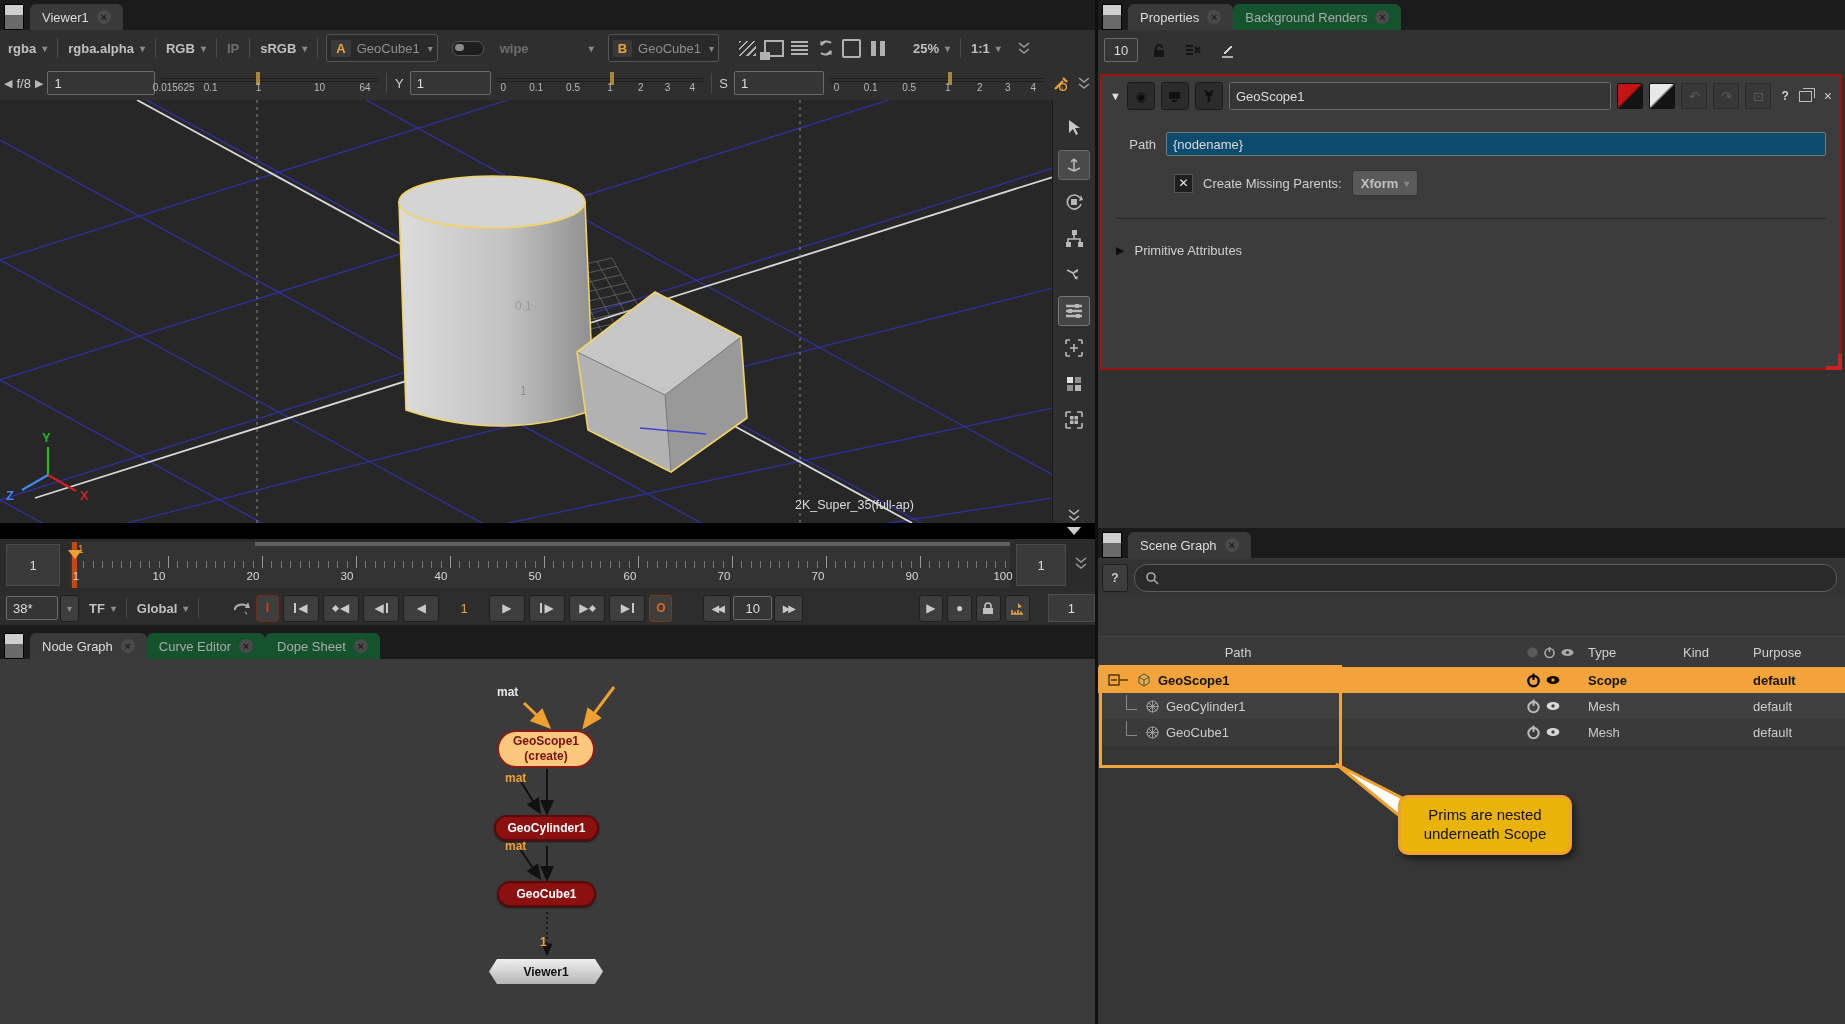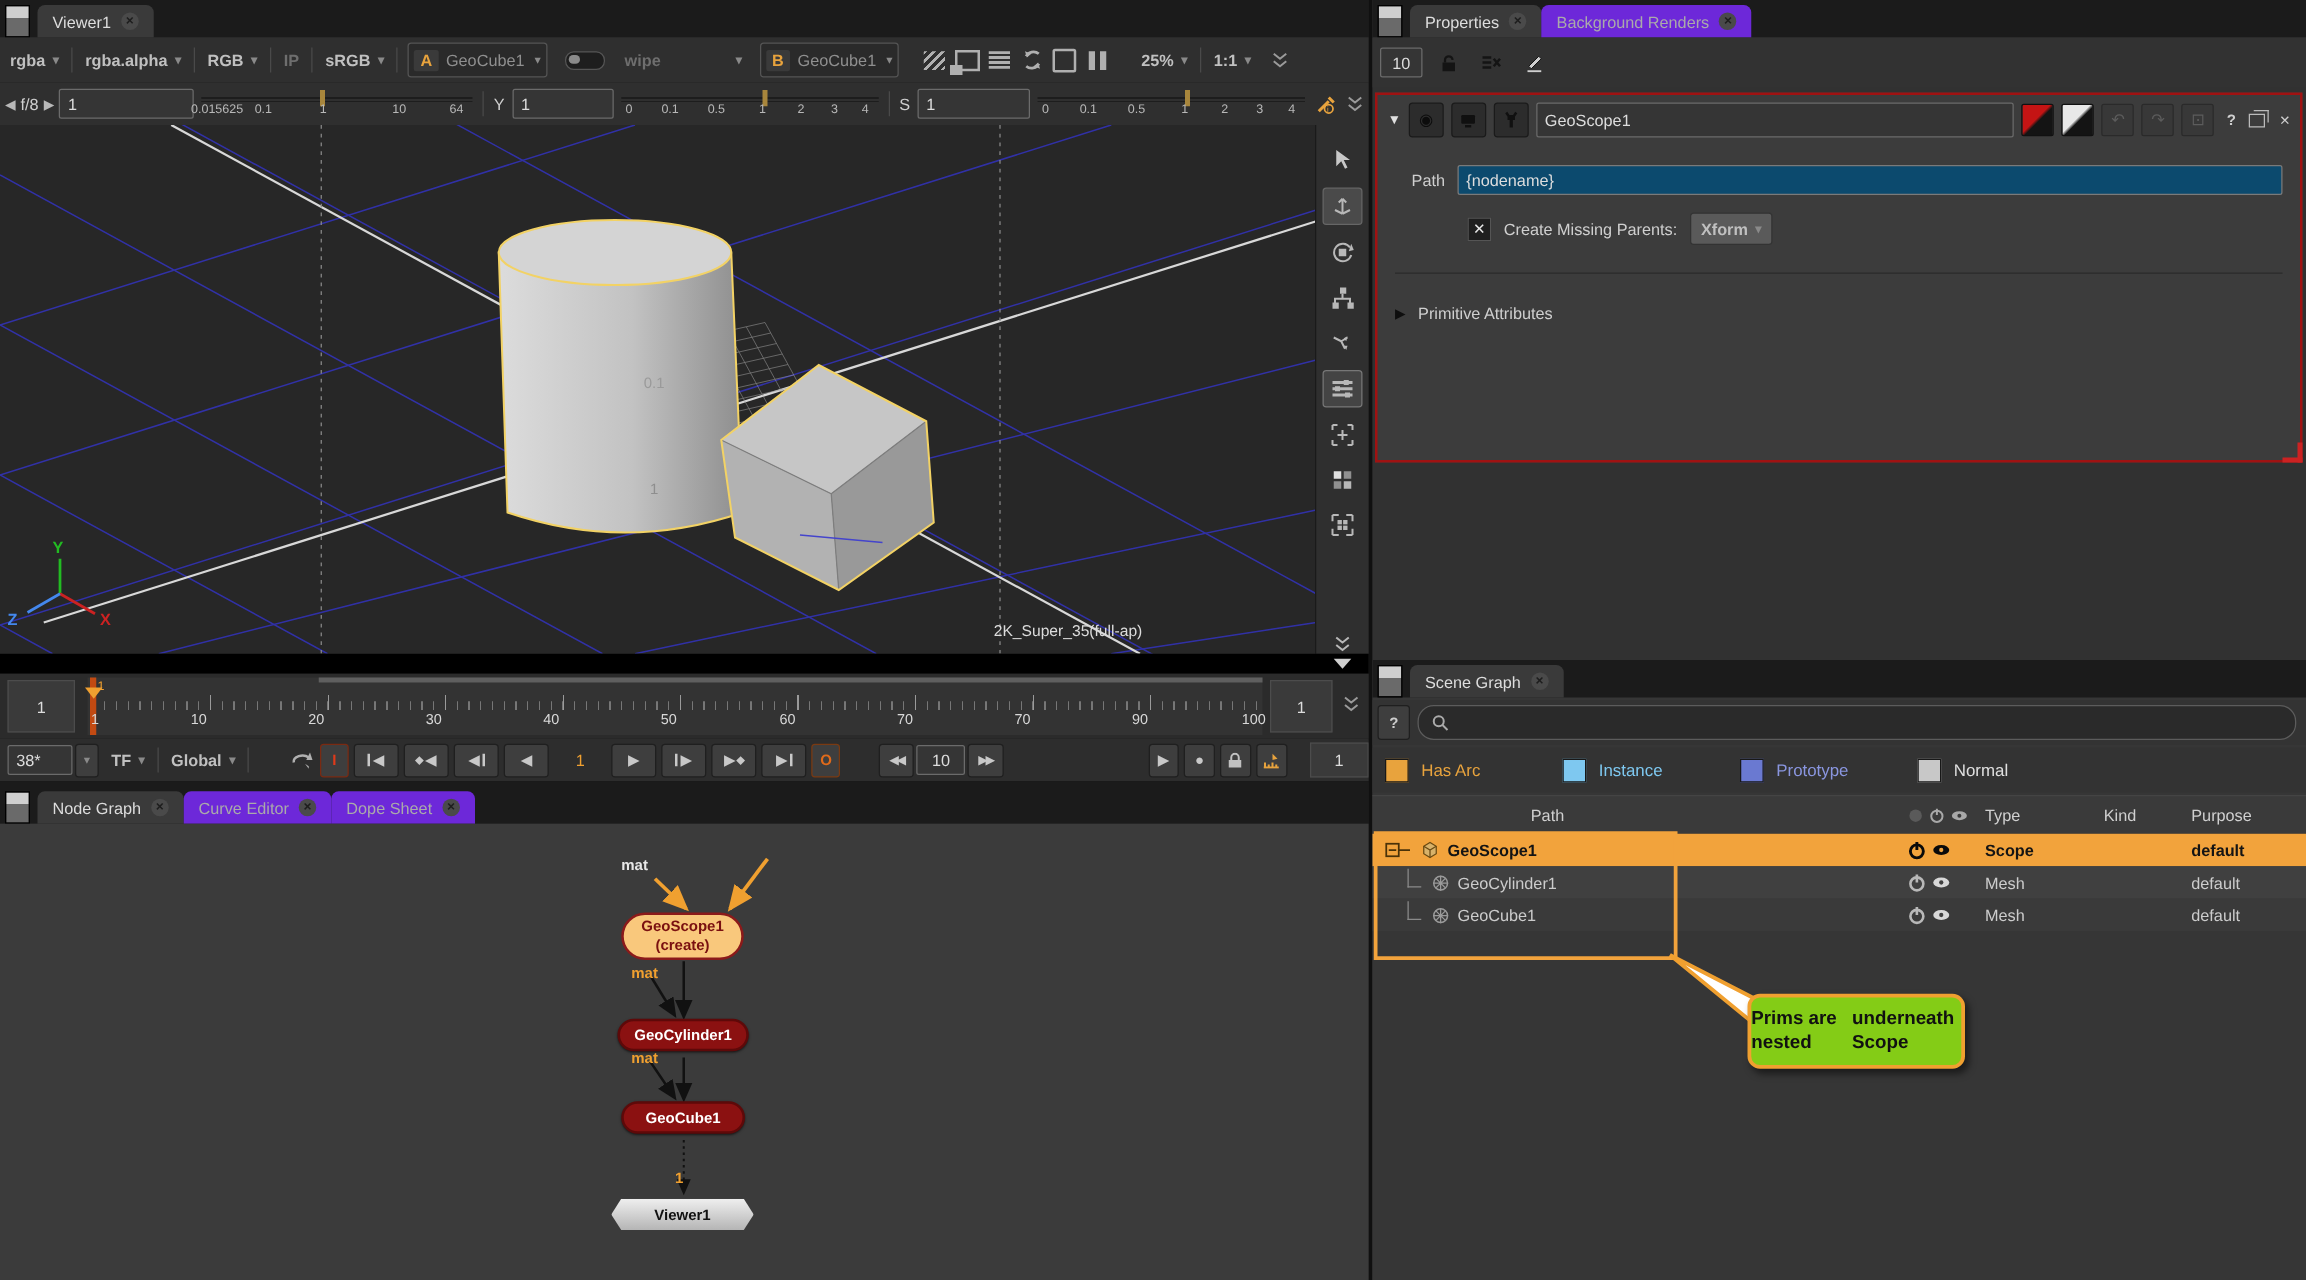--- a/index.html
+++ b/index.html
@@ -4,21 +4,21 @@
 <style>
   html,body{margin:0;padding:0;background:#111;}
   #root{position:relative;width:1845px;height:1024px;overflow:hidden;
         font-family:"Liberation Sans","DejaVu Sans",sans-serif;font-size:12px;color:#c8c8c8;
         background:#262626;}
   .abs{position:absolute;}
   
   .tabbar{position:absolute;left:0;right:0;height:30px;background:#1b1b1b;display:flex;align-items:flex-end;}
   .grip{width:18px;height:24px;margin:3px 6px 0 4px;background:linear-gradient(180deg,#cfcfcf 0 40%,#6a6a6a 40% 100%);border:1px solid #000;}
   .tab{height:26px;display:flex;align-items:center;gap:8px;padding:0 12px;border-radius:6px 6px 0 0;
-       background:#6d28d9;color:#aaa;font-size:13px;cursor:pointer;}
+       background:#14532d;color:#aaa;font-size:13px;cursor:pointer;}
   .tab.active{background:#3a3a3a;color:#ddd;}
   .tabx{width:14px;height:14px;border-radius:50%;background:#4a4a4a;color:#1d1d1d;font-size:11px;line-height:14px;text-align:center;font-weight:bold;}
   
   .dd{display:flex;align-items:center;gap:6px;background:transparent;border:0;color:#c0c0c0;font-size:13px;padding:0 8px;height:24px;cursor:pointer;font-weight:bold;}
   .caret{color:#8a8a8a;font-size:10px;}
   .sep{width:1px;height:20px;background:#4a4a4a;margin:0 2px;}
   .inbox{background:#353535;border:1px solid #6b6b6b;border-radius:2px;color:#ddd;height:22px;display:flex;align-items:center;padding:0 6px;font-size:13px;}
   .chev2{stroke:#9a9a9a;stroke-width:1.6;fill:none;}
   .btn{background:#3e3e3e;border:1px solid #1f1f1f;border-radius:3px;color:#ccc;display:flex;align-items:center;justify-content:center;cursor:pointer;}
   
@@ -108,22 +108,22 @@
   .sgrid{display:grid;grid-template-columns:280px 1fr 62px 95px 70px 92px;align-items:center;}
   #sghead{position:absolute;left:0;top:108px;width:747px;height:30px;background:#3a3a3a;border-top:1px solid #444;border-bottom:1px solid #2a2a2a;color:#d0d0d0;font-size:13px;}
   .sgrow{position:absolute;left:0;width:747px;height:26px;font-size:13px;color:#ccc;cursor:pointer;}
   .sgrow .cell{display:flex;align-items:center;gap:6px;}
   .rowsel{background:#f2a33c;color:#141414;font-weight:bold;}
   .rowalt{background:#404040;}
   .rowalt2{background:#3a3a3a;}
   .mini{display:inline-flex;}
   .branch{width:10px;height:14px;border-left:1px solid #8a8a8a;border-bottom:1px solid #8a8a8a;margin:-8px 2px 0 0;}
   #treerect{position:absolute;left:1px;top:137px;width:237px;height:97px;border:3px solid #f2a33c;pointer-events:none;}
-  #callout{position:absolute;left:300px;top:267px;width:168px;height:54px;background:#84cc16;border:3px solid #f0a030;border-radius:10px;box-shadow:3px 4px 6px rgba(0,0,0,.5);
-           display:flex;flex-direction:row;align-items:center;justify-content:center;color:#111;font-size:15px;line-height:1.25;font-weight:bold;}
+  #callout{position:absolute;left:300px;top:267px;width:168px;height:54px;background:#eab308;border:3px solid #f0a030;border-radius:10px;box-shadow:3px 4px 6px rgba(0,0,0,.5);
+           display:flex;flex-direction:column;align-items:center;justify-content:center;color:#111;font-size:15px;line-height:1.25;}
   
   .dim{color:#6e6e6e;}
   .lab13{font-size:13px;color:#cfcfcf;}
 </style>
 </head>
 <body>
 
 <div id="root">
 
   <div id="left">
@@ -712,38 +712,20 @@
         <div class="btn" style="width:24px;height:26px;font-weight:bold">?</div>
         <div id="sgsearch">
           <svg width="14" height="14" viewBox="0 0 14 14">
               <circle cx="6" cy="6" r="4" stroke="#aaa" stroke-width="1.6" fill="none"></circle>
               <line x1="9" y1="9" x2="13" y2="13" stroke="#aaa" stroke-width="1.6"></line>
             </svg>
           <input value="" style="">
         </div>
       </div>
 
-      <div id="sglegend">
-        <div class="lgitem">
-          <div class="lgswatch" style="background-color: rgb(232, 163, 61);"></div>
-          <span style="color:#e8a33d">Has Arc</span>
-        </div>
-        <div class="lgitem">
-          <div class="lgswatch" style="background-color: rgb(126, 200, 240);"></div>
-          <span style="color:#7ec8f0">Instance</span>
-        </div>
-        <div class="lgitem">
-          <div class="lgswatch" style="background-color: rgb(106, 121, 209);"></div>
-          <span style="color:#8a96e0">Prototype</span>
-        </div>
-        <div class="lgitem">
-          <div class="lgswatch" style="background-color: rgb(200, 200, 200);"></div>
-          <span style="color:#e0e0e0">Normal</span>
-        </div>
-      </div>
 
       <div id="sghead" class="sgrid">
         <div style="text-align:center">Path</div>
         <div></div>
         <div class="cell" style="display:flex;gap:4px">
           <svg width="13" height="13" viewBox="0 0 13 13">
               <circle cx="6.5" cy="6.5" r="5" fill="#5a5a5a"></circle>
             </svg>
           <svg width="13" height="13" viewBox="0 0 13 13">
               <circle cx="6.5" cy="7" r="4.5" stroke="#a8a8a8" stroke-width="1.6" fill="none"></circle>

